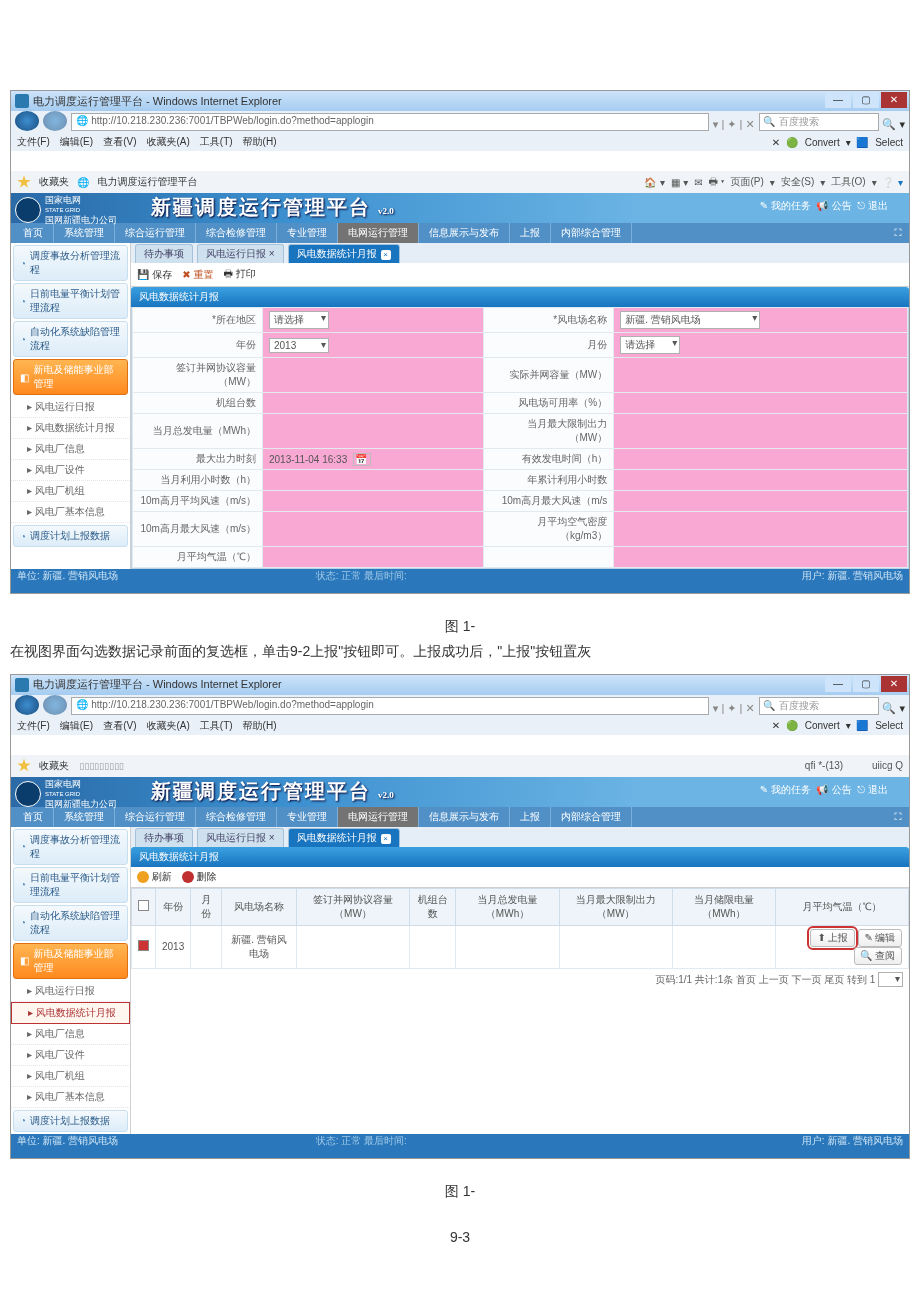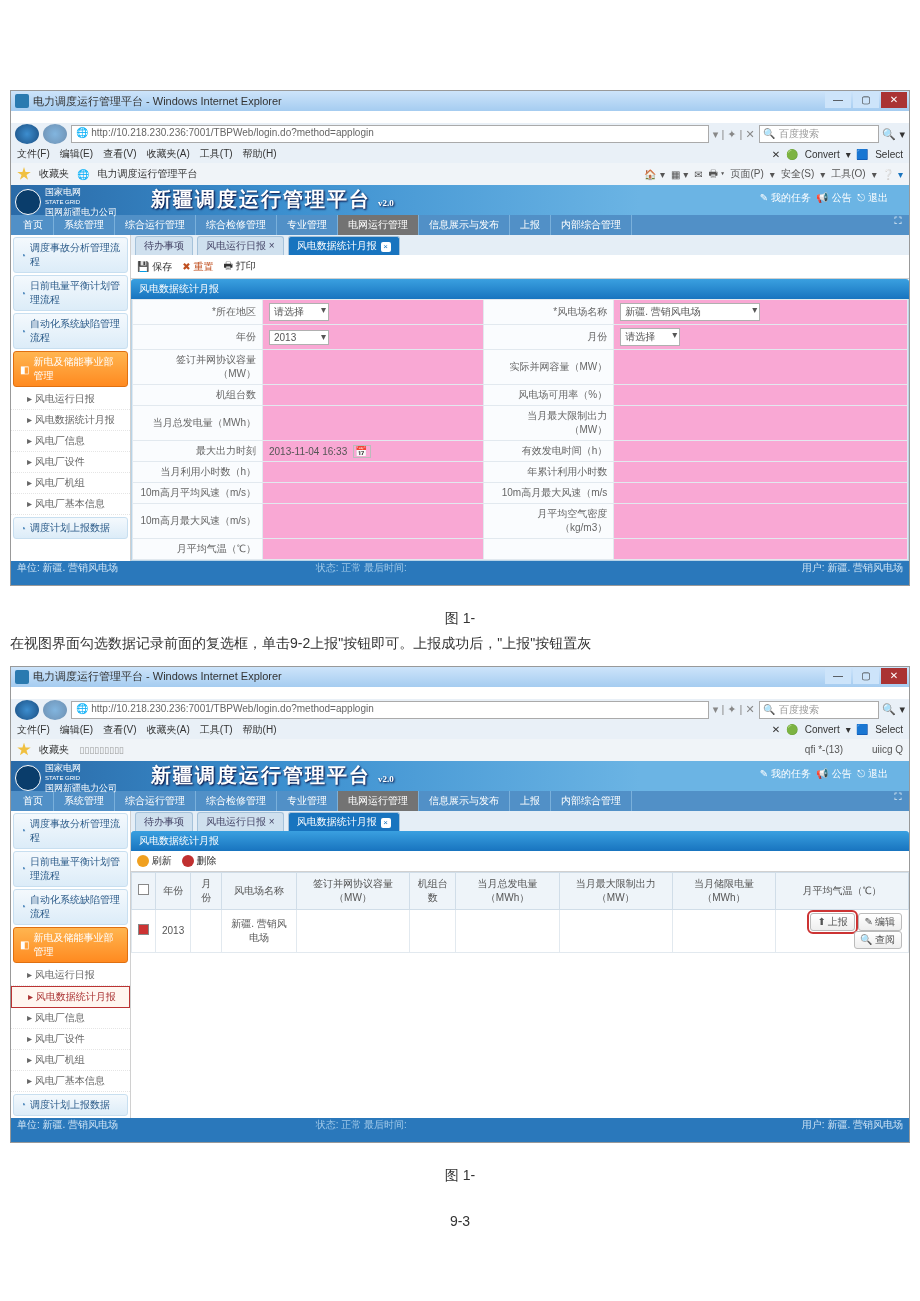--- a/index.html
+++ b/index.html
@@ -4,38 +4,38 @@
 <style>
   * { box-sizing: border-box; margin: 0; padding: 0; }
   body { font-family: "Microsoft YaHei", SimSun, Arial, sans-serif; font-size: 11px; background: #fff; color: #333; width: 920px; }
   .screenshot { border: 1px solid #999; margin: 10px; }
   .titlebar { background: linear-gradient(to bottom, #cde4fa, #a5ccf0); height: 20px; display: flex; align-items: center; padding: 0 4px; font-size: 11px; color: #333; position: relative; }
   .titlebar .icon { width: 14px; height: 14px; background: #2a7ab0; border-radius: 2px; margin-right: 4px; display:inline-block;}
   .titlebar .winbtns { position: absolute; right: 2px; top: 1px; display: flex; gap: 2px; }
   .titlebar .winbtns span { width: 26px; height: 16px; background: #a33; color: #fff; text-align: center; font-size: 10px; line-height: 16px; }
   .titlebar .winbtns span.min { background: #cde4fa; color:#333;}
   .titlebar .winbtns span.max { background: #cde4fa; color:#333;}
-  .addrbar { background: #e9f0f7; height: 22px; display: flex; align-items: center; padding: 2px 4px; gap:4px;margin-top:12px; }
+  .addrbar { background: #e9f0f7; height: 22px; display: flex; align-items: flex-end; padding: 2px 4px; gap:4px; }
   .navbtn { width: 24px; height: 20px; background: radial-gradient(circle,#3d8ecf,#1a4d80); border-radius: 50%; }
   .urlbox { flex: 1; background: #fff; border: 1px solid #aaa; height: 18px; padding: 1px 4px; font-size: 10px; color: #666; overflow:hidden; white-space:nowrap;}
   .searchbox { width: 120px; background: #fff; border: 1px solid #aaa; height: 18px; padding: 1px 4px; font-size: 10px; color: #999; }
   .sbsep { display:flex; align-items:center; gap:2px; color:#888;}
   .menubar { background: #e9f0f7; height: 18px; display: flex; align-items: center; padding: 0 6px; gap: 10px; font-size: 10px; color: #333; }
   .menubar .right { margin-left:auto; display:flex; gap:6px; align-items:center;}
-  .favbar { background: #f0f4f8; height: 22px; display: flex; align-items: center; padding: 0 6px; gap: 8px; font-size: 10px; color: #333; }
+  .favbar { background: #f0f4f8; height: 22px; display: flex; align-items: center; padding: 0 6px; gap: 8px; font-size: 10px; color: #333; margin-top: 20px; }
   .favbar .star { width:14px; height:14px; background:#f0c040; clip-path: polygon(50% 0,61% 35%,98% 35%,68% 57%,79% 91%,50% 70%,21% 91%,32% 57%,2% 35%,39% 35%);}
   .favbar .right { margin-left:auto; display:flex; gap:6px; align-items:center; color:#555;}
   .appheader { background: linear-gradient(to right,#2a6aa7,#3b8fcf 30%,#6bb4e4 70%, #6bb4e4); height: 30px; position: relative; color:#fff;}
   .logo { position:absolute; left:4px; top:2px; display:flex; align-items:center; gap:4px;}
   .logo .badge{ width:26px; height:26px; background:#0a3d6b; border-radius:50%; border:1px solid #fff;}
   .logo .txt{ font-size:9px; line-height:10px;}
   .apptitleimg{ position:absolute; left:140px; top:1px; font-family:"STKaiti","KaiTi",serif; font-size:20px; font-weight:bold; letter-spacing:2px; text-shadow:1px 1px 2px #003;}
   .apptitleimg .ver{ font-size:9px; letter-spacing:0;}
   .headerright{ position:absolute; right:21px; top:6px; font-size:10px;}
-  .mainnav{ background:#5190c7; height:20px; display:flex; padding:0 2px; font-size:10px; color:#fff;}
+  .mainnav{ background:#5190c7; height:20px; display:flex; align-items:center; padding:0 2px; font-size:10px; color:#fff;}
   .mainnav .item{ padding:0 10px; height:20px; line-height:20px; border-right:1px solid #7ab0db;}
   .mainnav .item.active{ background:#737373;}
   .mainnav .spacer{ flex:1;}
   .mainnav .tool{ width:18px; text-align:center;}
   .workspace { display:flex; background:#fff; min-height:260px;}
   .sidebar { width:120px; background:#fff; border-right:1px solid #d0d0d0;}
   .sidegroup{ background:linear-gradient(to bottom,#f4f9fd,#dcecf8); border:1px solid #c8dff0; border-radius:3px; margin:2px; padding:3px 6px; font-size:10px; color:#2a5a88; display:flex; align-items:center; gap:4px;}
   .sidegroup.orange{ background:linear-gradient(to bottom,#ffb550,#ff8a20); color:#fff; border-color:#e07010;}
   .sidegroup .bullet{ color:#5a90c0;}
   .sideitem{ padding:3px 6px 3px 16px; font-size:10px; color:#666; border-bottom:1px dotted #e5e5e5;}
@@ -423,20 +423,21 @@
               <td></td>
               <td></td>
           <td style="text-align:right">
             <span class="btn boxed">⬆ <span>上报</span></span>
             <span class="btn">✎ <span>编辑</span></span>
             <span class="btn">🔍 <span>查阅</span></span>
           </td>
         </tr>
       </tbody>
         </table>
+      <div class="pager"><span>页码:1/1  共计:1条  首页  上一页  下一页  尾页  转到 1</span> <span class="formsel" style="min-width:20px">&nbsp;</span></div>
       <div style="height:80px;"></div>
     </div>
   </div>
   <div class="statusbar">
     <span>单位: 新疆. 营销风电场</span>
     <span class="mid">状态: 正常  最后时间:</span>
     <span class="right">用户: 新疆. 营销风电场</span>
   </div>
 </div>
 

